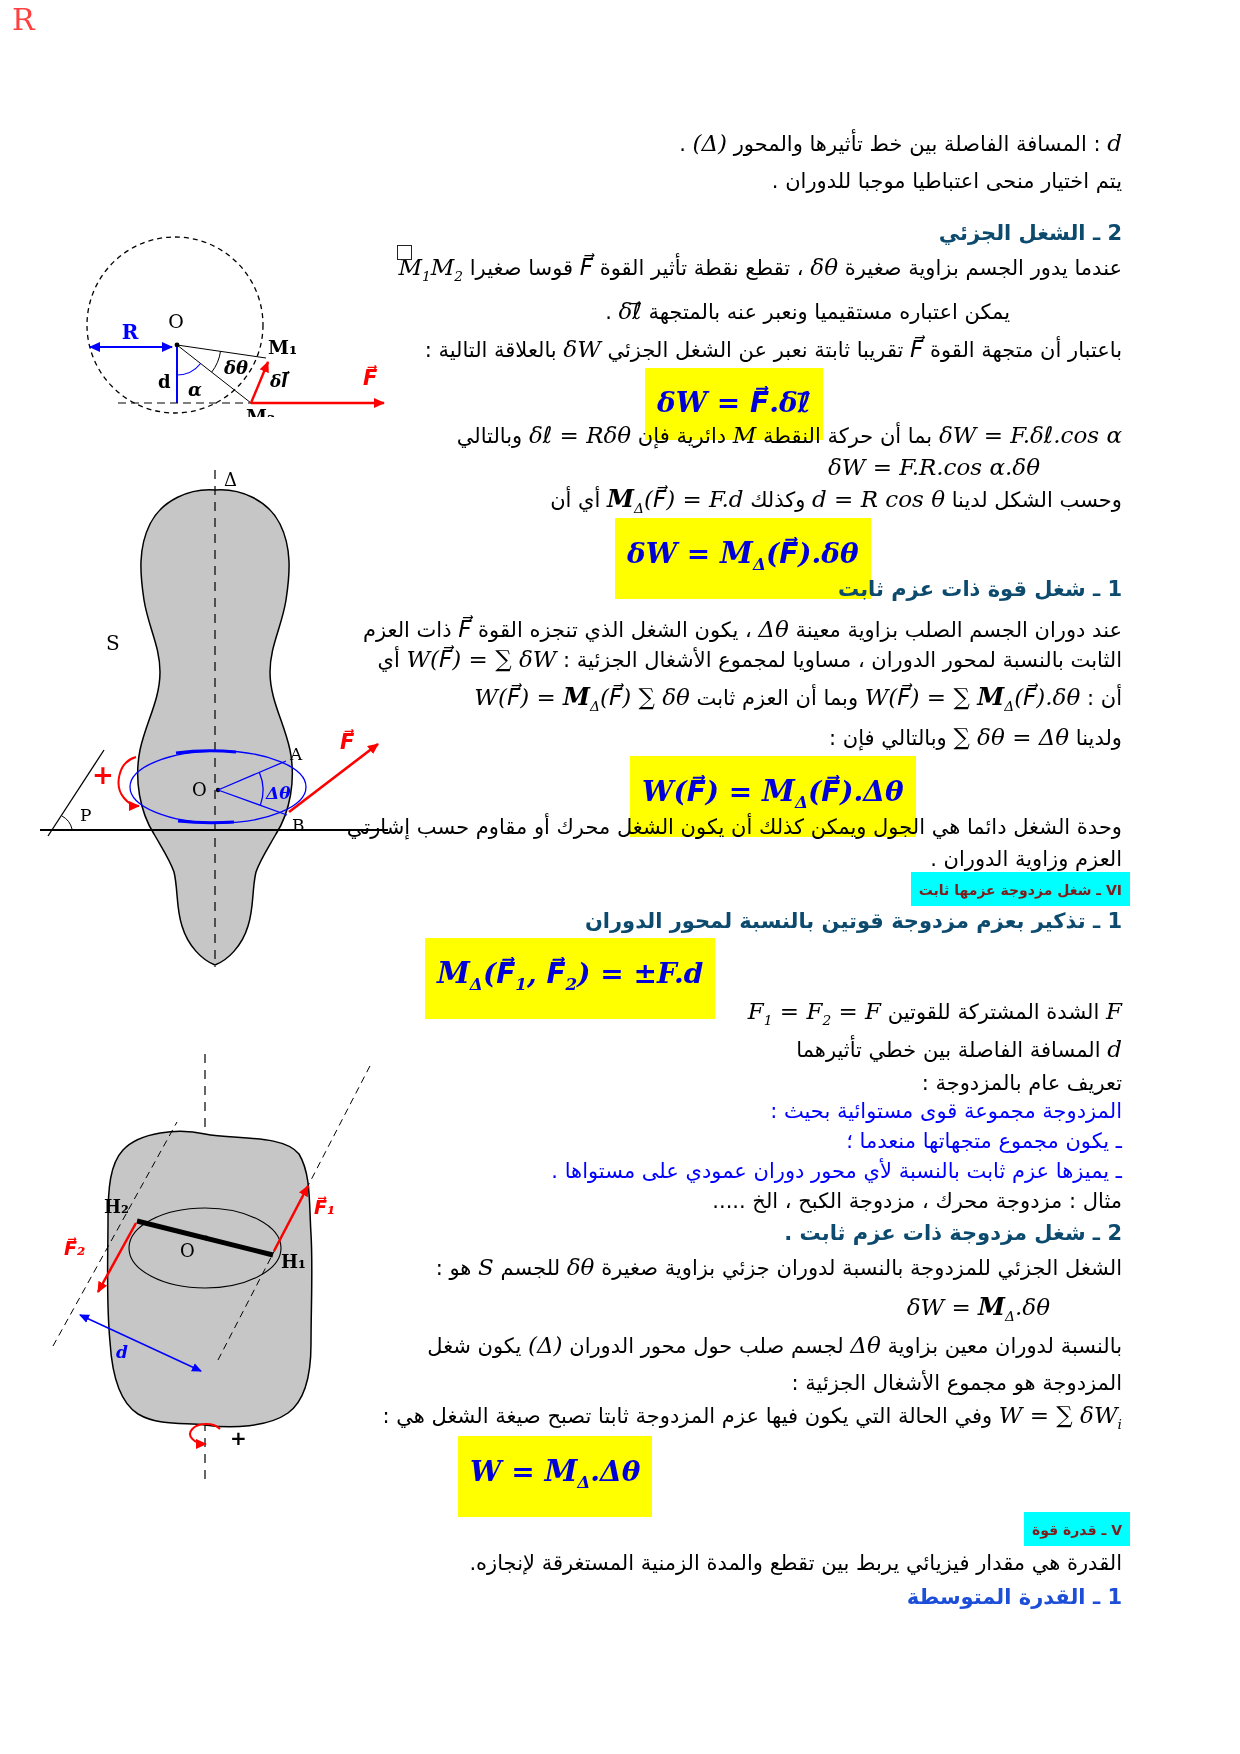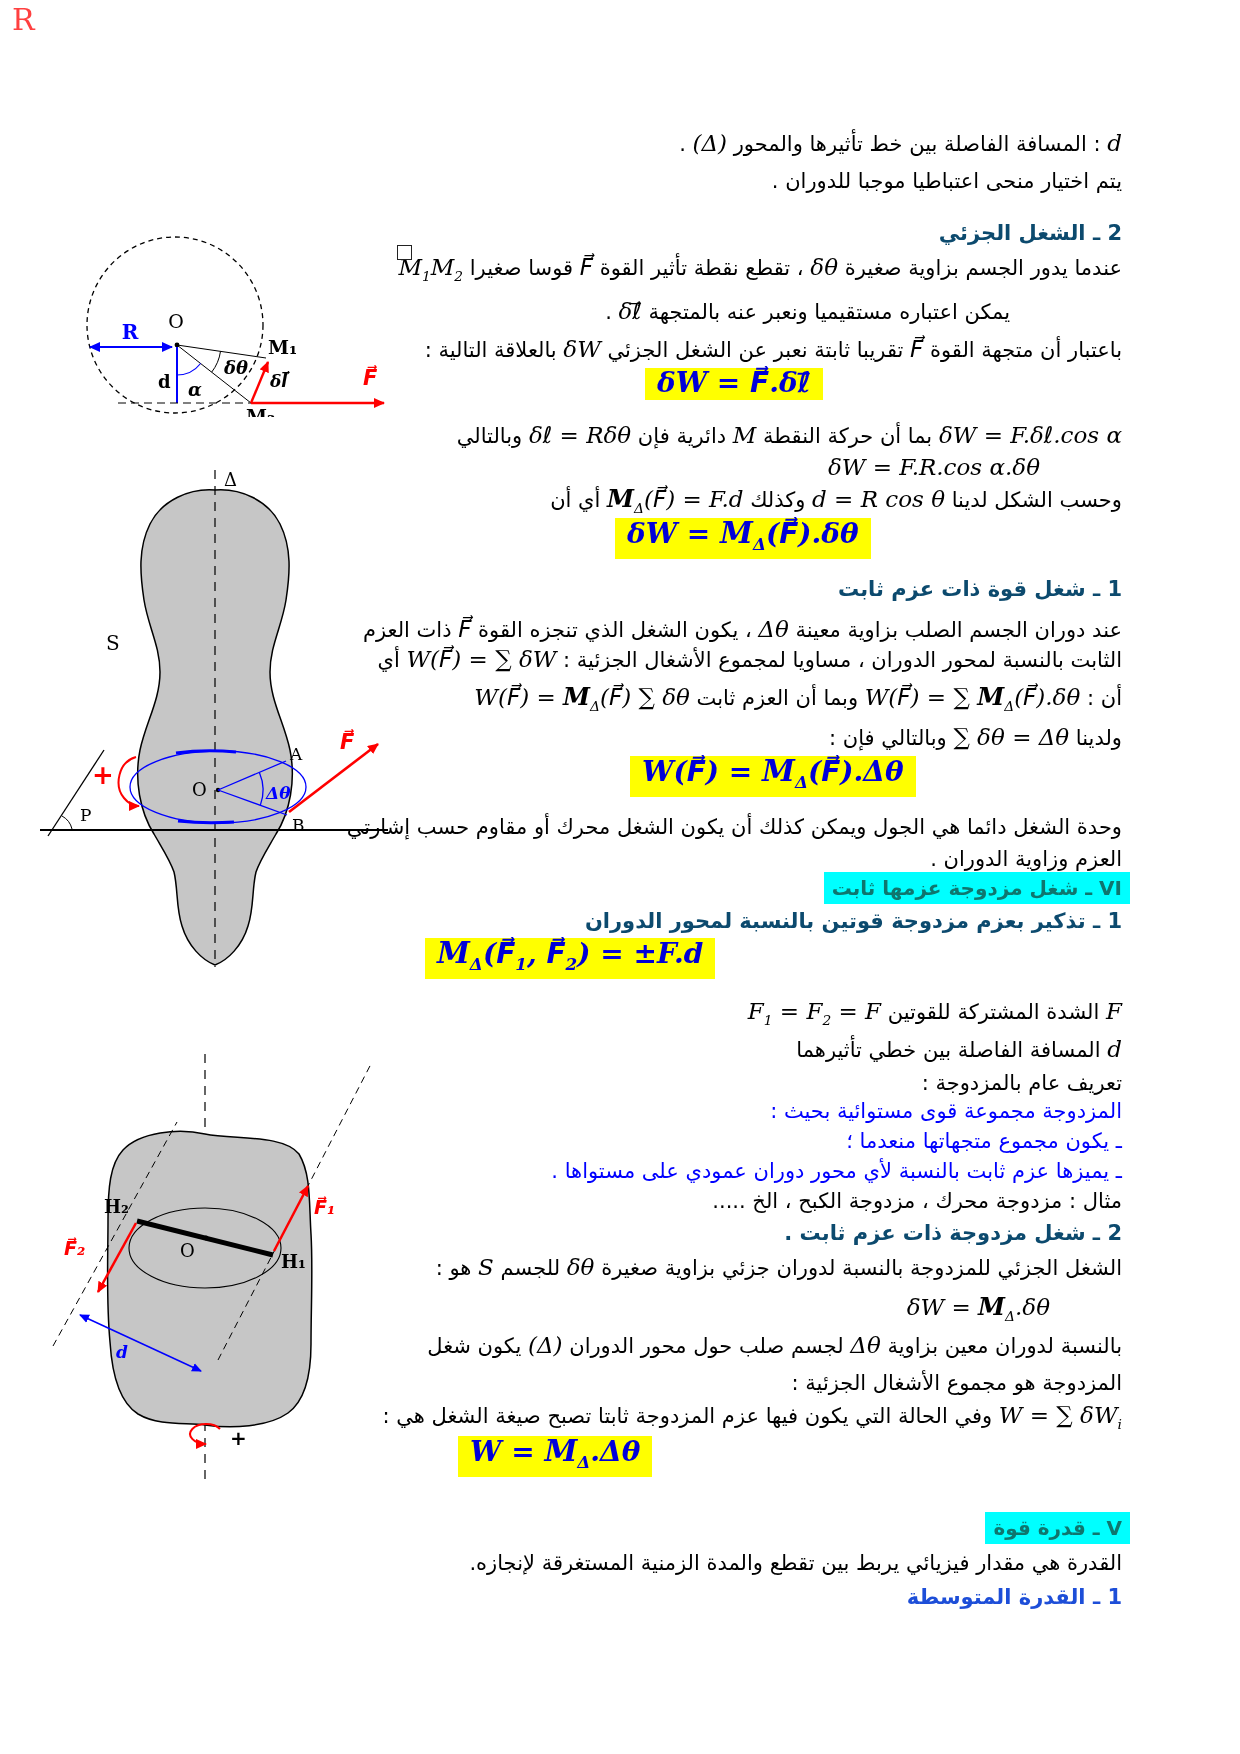--- a/index.html
+++ b/index.html
@@ -10,22 +10,22 @@
   #text-layer .line{position:absolute;white-space:nowrap;color:#000;
         font-size:21px;line-height:30px;}
   .ar{font-family:"DejaVu Sans",sans-serif;}
   .math{font-family:"DejaVu Serif","DejaVu Sans",serif;font-style:italic;font-size:23px;}
   .math sub{font-size:0.6em;font-style:italic;}
   .scM{font-weight:bold;font-size:1.06em;}
   .h-blue .ar{color:#0c4a6e;font-weight:bold;}
   .h-blue-nl .ar{color:#1d4ed8;font-weight:bold;}
   .blue .ar{color:#0000ff;}
   .h-cyan{background:#00ffff;padding:1px 8px;}
-  .h-cyan .ar{color:#0f766e;font-weight:bold;font-size:20px;}
-  .hl-y{background:#ffff00;padding:0 12px;}
+  .h-cyan .ar{color:#7f1d1d;font-weight:bold;font-size:14px;}
+  .hl-y{background:#ffff00;padding:20px 12px;}
   .fblue{color:#0000d8;font-weight:bold;}
   .big{font-size:28px;}
   .arcbox{position:relative;display:inline-block;}
   .arcbox::before{content:'';position:absolute;top:-7px;left:-1px;width:13px;height:13px;
         border:1.5px solid #222;}
   .fig{position:absolute;}
   .sv-serif{font-family:"DejaVu Serif","DejaVu Sans",serif;}
   .sv-i{font-style:italic;}
   .sv-b{font-weight:bold;}
 </style>

